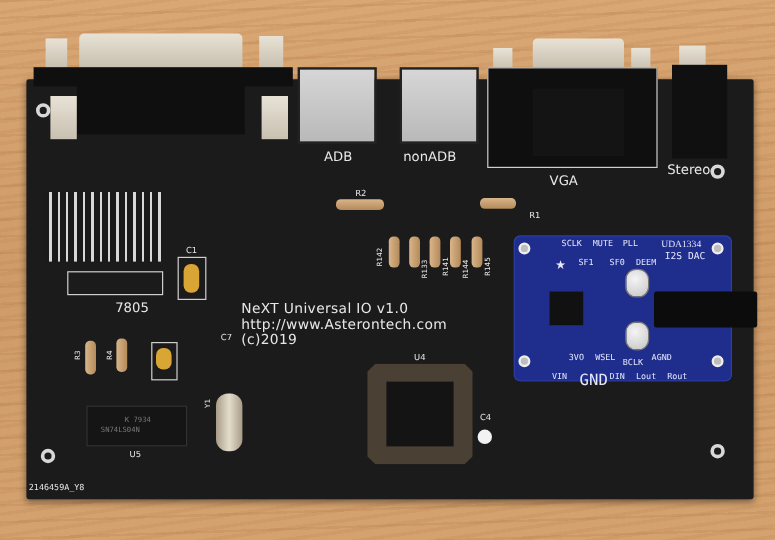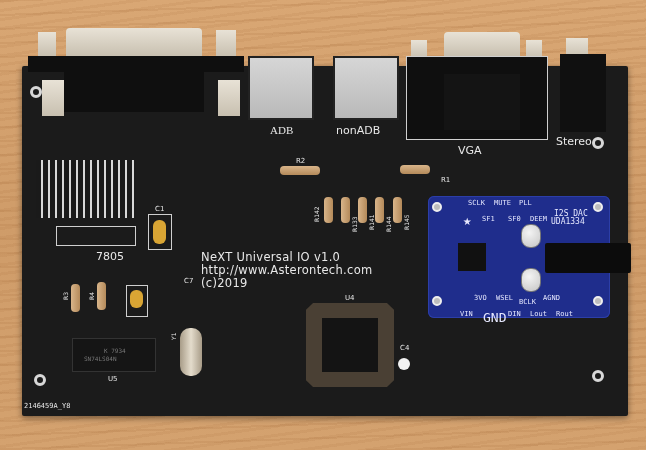--- a/index.html
+++ b/index.html
@@ -38,21 +38,21 @@
 
 <div class="abs pcb"></div>
 
 <div class="abs black" style="left:28px;top:56px;width:216px;height:16px;"></div>
 <div class="abs black" style="left:64px;top:70px;width:140px;height:42px;"></div>
 <div class="abs metal" style="left:42px;top:80px;width:22px;height:36px;"></div>
 <div class="abs metal" style="left:218px;top:80px;width:22px;height:36px;"></div>
 <div class="abs hole" style="left:30px;top:86px;"></div>
 
 <div class="abs port" style="left:248px;top:56px;width:66px;height:64px;"></div>
-<div class="abs silk" style="left:270px;top:124px;font-size:11px;font-family:Liberation Serif, serif;">ADB</div>
+<div class="abs silk" style="left:270px;top:124px;font-size:11px;">ADB</div>
 
 <div class="abs port" style="left:333px;top:56px;width:66px;height:64px;"></div>
 <div class="abs silk" style="left:336px;top:124px;font-size:11px;">nonADB</div>
 
 <div class="abs black" style="left:406px;top:56px;width:142px;height:84px;border:1.5px solid #cfcfcf;box-sizing:border-box;"></div>
 <div class="abs black" style="left:444px;top:74px;width:76px;height:56px;background:#141414;"></div>
 <div class="abs silk" style="left:458px;top:144px;font-size:11px;">VGA</div>
 
 <div class="abs black" style="left:560px;top:54px;width:46px;height:78px;background:#101010;"></div>
 <div class="abs silk" style="left:556px;top:135px;font-size:11px;">Stereo</div>
@@ -118,21 +118,21 @@
 <div class="abs dac"></div>
 <div class="abs hole-in" style="left:432px;top:202px;"></div>
 <div class="abs hole-in" style="left:593px;top:202px;"></div>
 <div class="abs hole-in" style="left:432px;top:296px;"></div>
 <div class="abs hole-in" style="left:593px;top:296px;"></div>
 <div class="abs" style="left:463px;top:212px;font-size:14px;color:#e9e9ff;">★</div>
 
 <div class="abs lbl" style="left:468px;top:199px;font-size:7px;color:#e6e8ff;">SCLK</div>
 <div class="abs lbl" style="left:494px;top:199px;font-size:7px;color:#e6e8ff;text-align:center;">MUTE</div>
 <div class="abs lbl" style="left:519px;top:199px;font-size:7px;color:#e6e8ff;">PLL</div>
-<div class="abs lbl" style="left:551px;top:217px;font-size:8px;color:#e6e8ff;">UDA1334</div>
+<div class="abs lbl" style="left:551px;top:199px;font-size:8px;color:#e6e8ff;font-family:Liberation Serif, serif;">UDA1334</div>
 <div class="abs lbl" style="left:554px;top:209px;font-size:8px;color:#e6e8ff;">I2S DAC</div>
 <div class="abs lbl" style="left:482px;top:215px;font-size:7px;color:#e6e8ff;">SF1</div>
 <div class="abs lbl" style="left:508px;top:215px;font-size:7px;color:#e6e8ff;text-align:center;">SF0</div>
 <div class="abs lbl" style="left:530px;top:215px;font-size:7px;color:#e6e8ff;">DEEM</div>
 
 <div class="abs" style="left:458px;top:243px;width:28px;height:28px;background:#111;"></div>
 <div class="abs cap" style="left:521px;top:224px;"></div>
 <div class="abs cap" style="left:521px;top:268px;"></div>
 <div class="abs" style="left:545px;top:243px;width:86px;height:30px;background:#0c0c0c;border-radius:2px;"></div>
 

